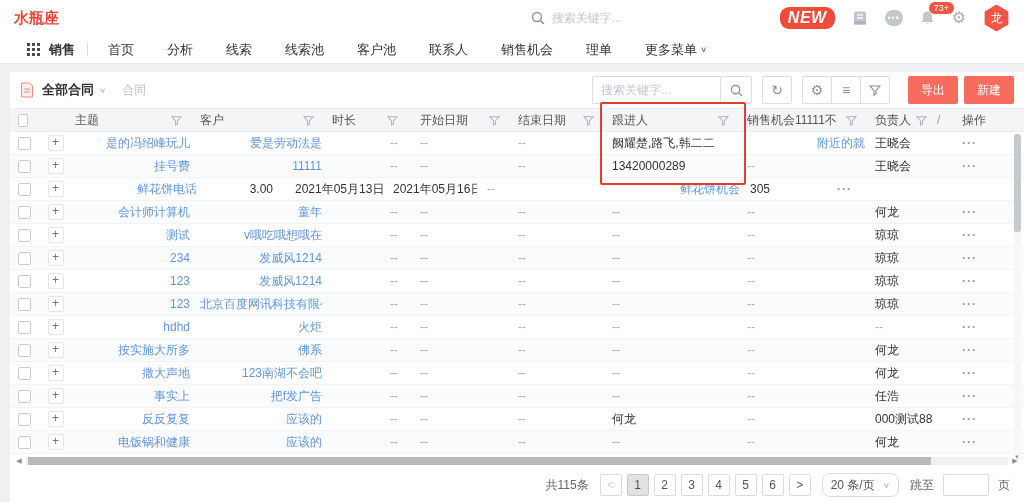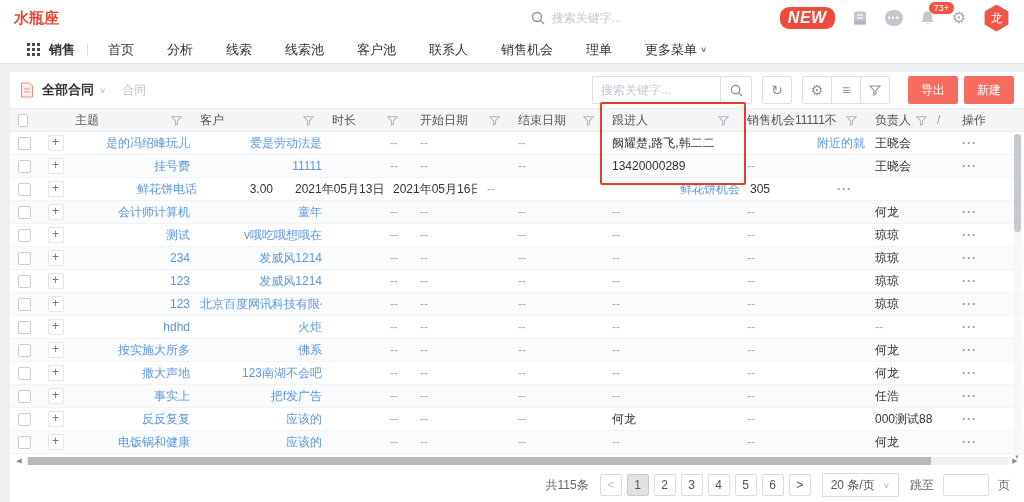--- a/index.html
+++ b/index.html
@@ -75,21 +75,21 @@
   .harrow { font-size:7px; color:#8a8a8a; width:10px; text-align:center; }
   .htrack { flex:1; height:8px; background:#f0f0f0; position:relative; }
   .hthumb { position:absolute; left:2px; top:0; height:8px; width:92%; background:#b9b9b9; }
 
   
   .pager { display:flex; align-items:center; justify-content:flex-end; padding:7px 14px 0 0; gap:5px; color:#666; }
   .pg-total { margin-right:6px; }
   .pg { min-width:22px; height:22px; padding:0 4px; border:1px solid #dcdcdc; background:#fff; border-radius:2px; display:flex; align-items:center; justify-content:center; font-size:12px; color:#555; cursor:pointer; }
   .pg.active { background:#e2e2e2; border-color:#c9c9c9; }
   .pg.disabled { color:#ccc; }
-  .size-select { height:24px; border:1px solid #dcdcdc; border-radius:0; padding:0 8px; display:flex; align-items:center; gap:8px; color:#555; cursor:pointer; margin:0 6px; }
+  .size-select { height:24px; border:1px solid #dcdcdc; border-radius:8px; padding:0 8px; display:flex; align-items:center; gap:8px; color:#555; cursor:pointer; margin:0 6px; }
   .jump-input { width:46px; height:22px; border:1px solid #dcdcdc; border-radius:2px; outline:none; margin:0 4px; font-family:inherit; padding:0 4px; }
 
   
   .hl-box { position:absolute; left:600px; top:102px; width:146px; height:83px; border:2px solid #e43e2b; border-radius:2px; z-index:40; pointer-events:none; }
 </style>
 </head>
 <body>
 
 <div class="app">
 

